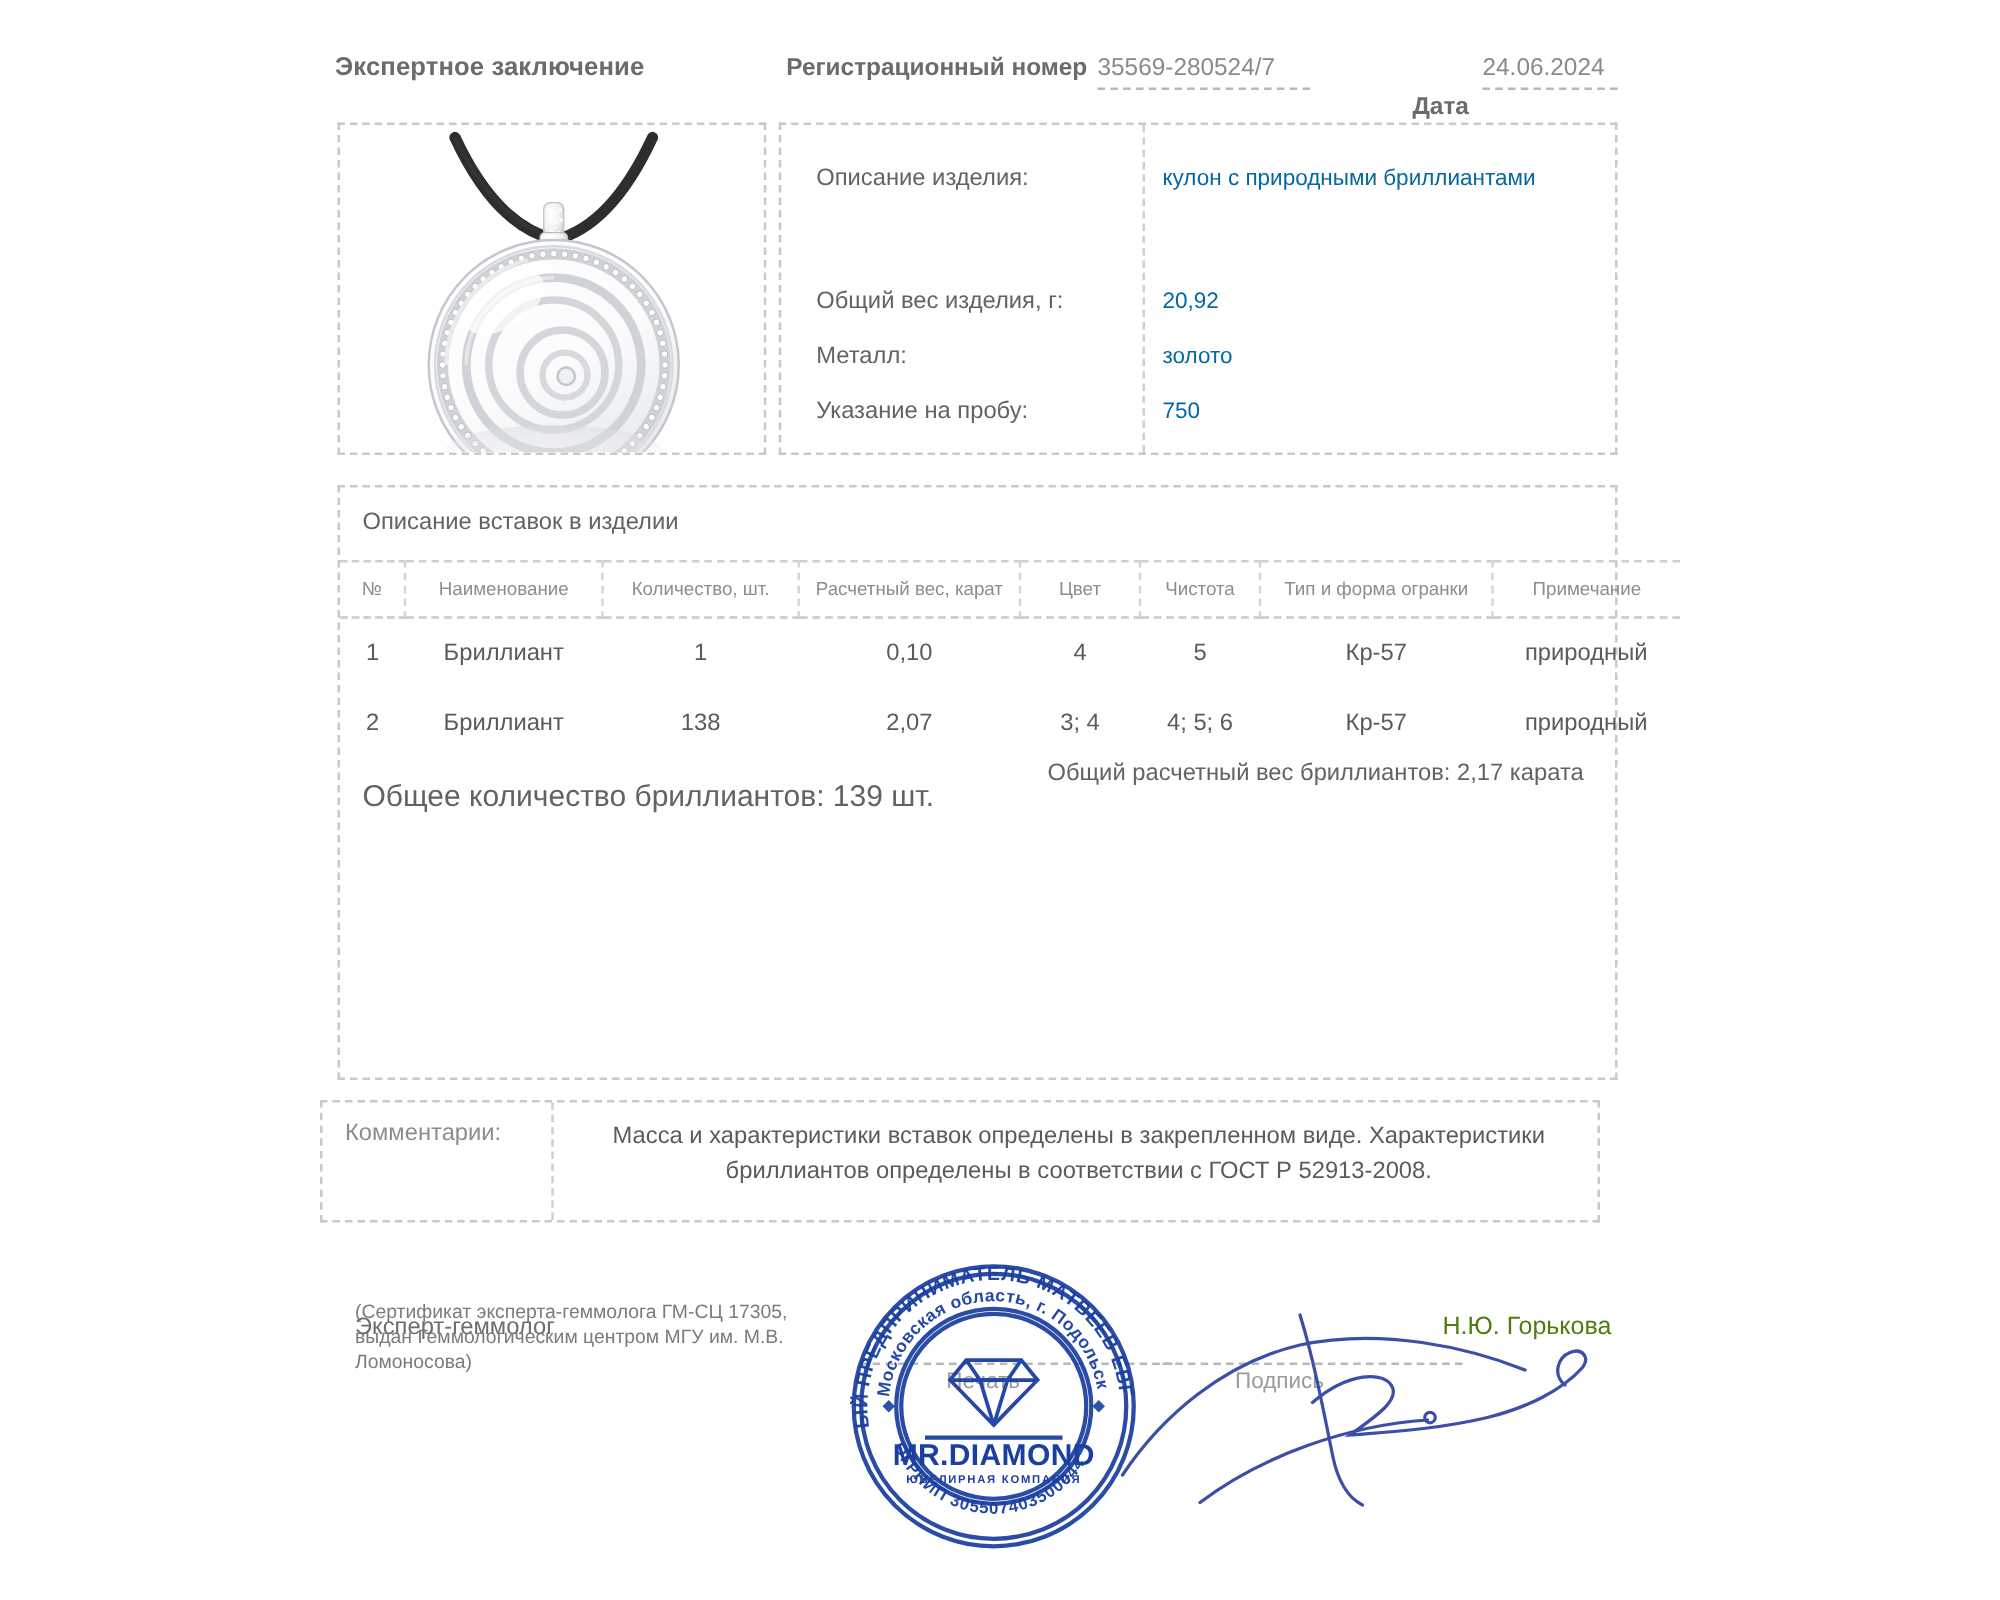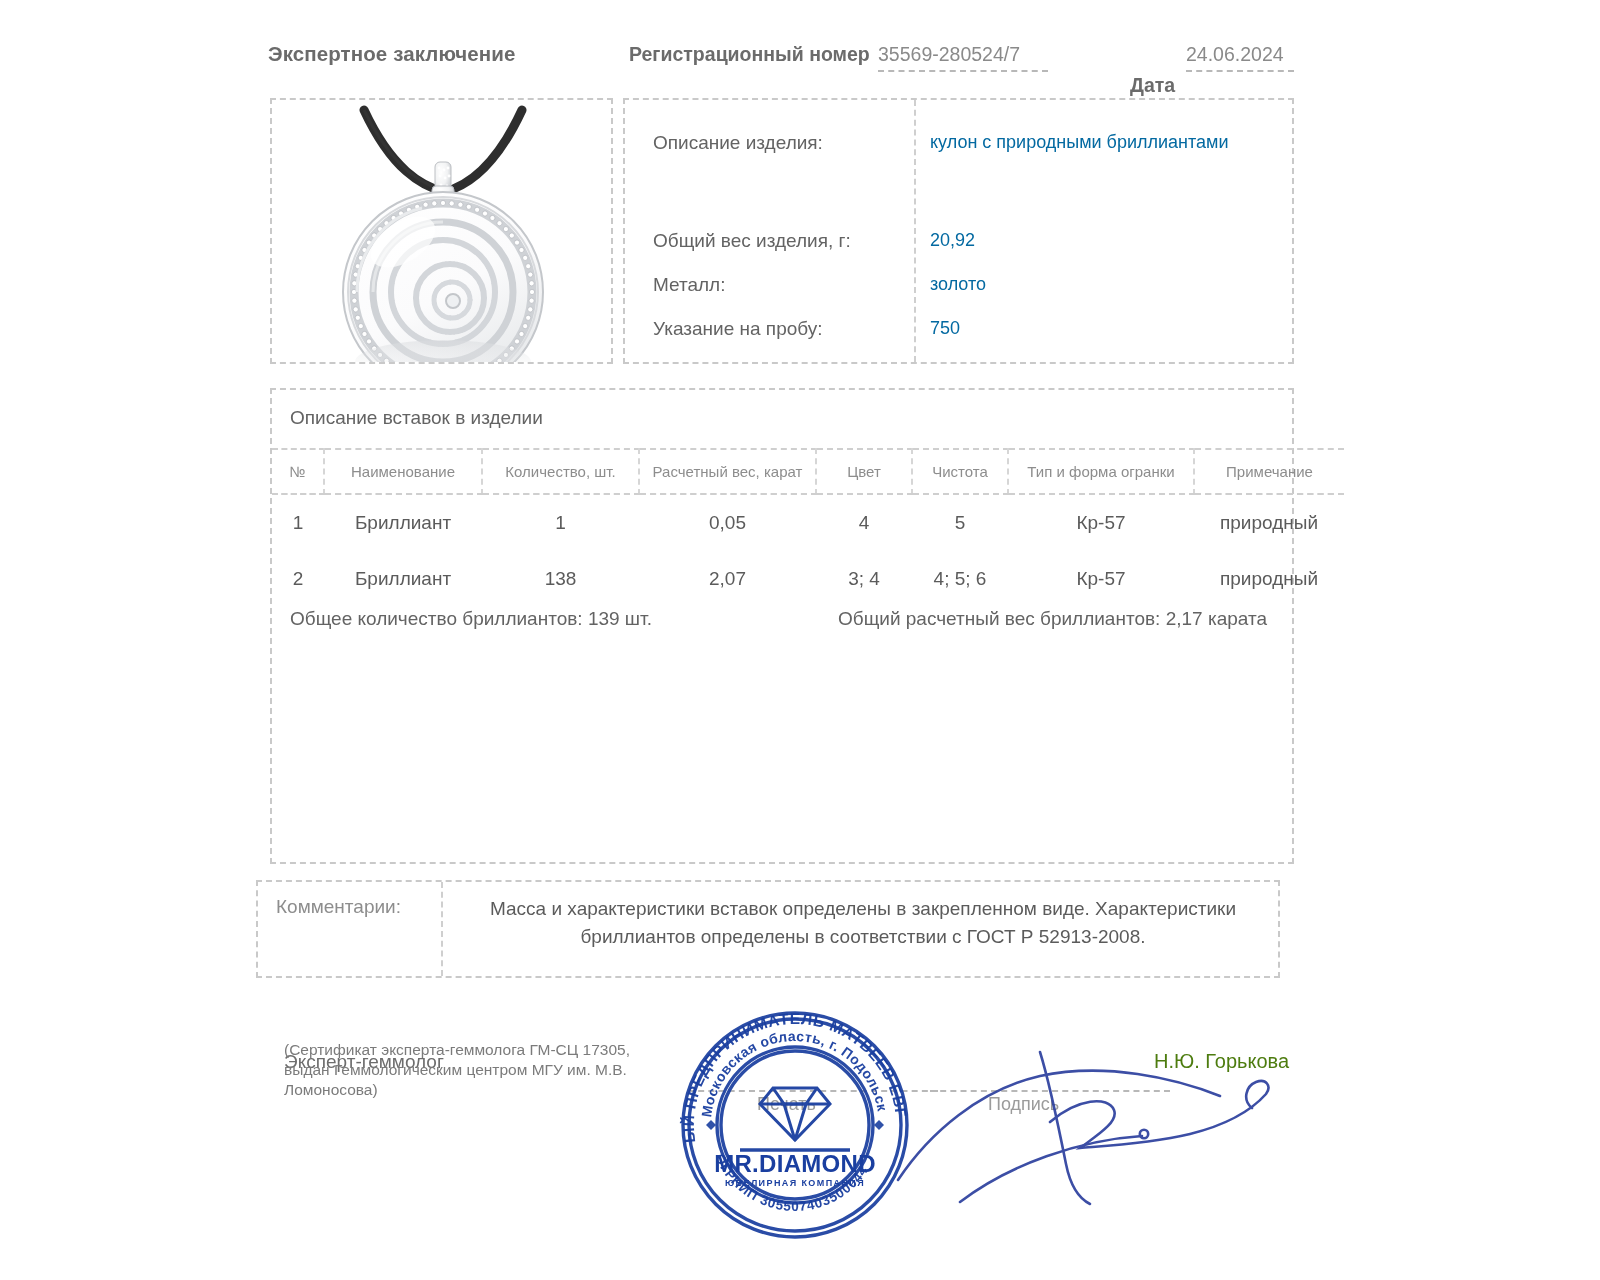--- a/index.html
+++ b/index.html
@@ -175,22 +175,22 @@
   }
   .totals {
     position: absolute;
     left: 0;
     top: 218px;
     width: 100%;
     height: 40px;
   }
   .total-count {
     position: absolute;
-    left: 18px; top: 0;
-    font-size: 19px;
+    left: 18px; top: 16px;
+    font-size: 24px;
     color: #636363;
   }
   .total-weight {
     position: absolute;
     left: 566px; top: 0;
     font-size: 19px;
     color: #636363;
   }
 
   
@@ -604,21 +604,21 @@
           <th>Чистота</th>
           <th>Тип и форма огранки</th>
           <th>Примечание</th>
         </tr>
       </thead>
       <tbody>
         <tr class="data-row">
           <td class="c0">1</td>
           <td>Бриллиант</td>
           <td>1</td>
-          <td>0,05</td>
+          <td>0,10</td>
           <td>4</td>
           <td>5</td>
           <td>Кр-57</td>
           <td>природный</td>
         </tr>
         <tr class="data-row">
           <td class="c0">2</td>
           <td>Бриллиант</td>
           <td>138</td>
           <td>2,07</td>

